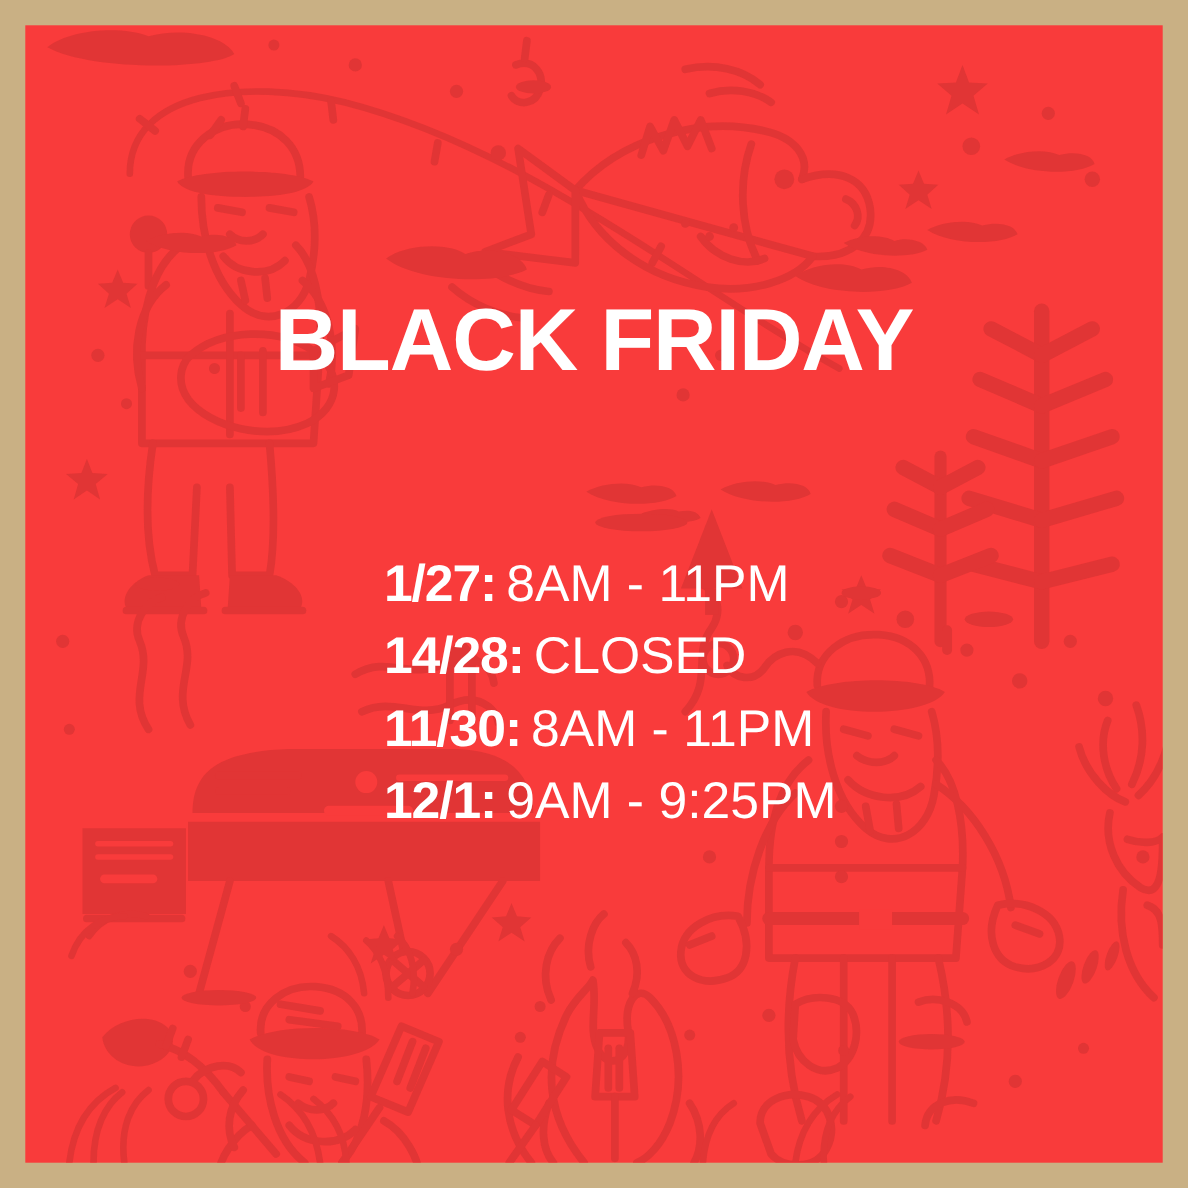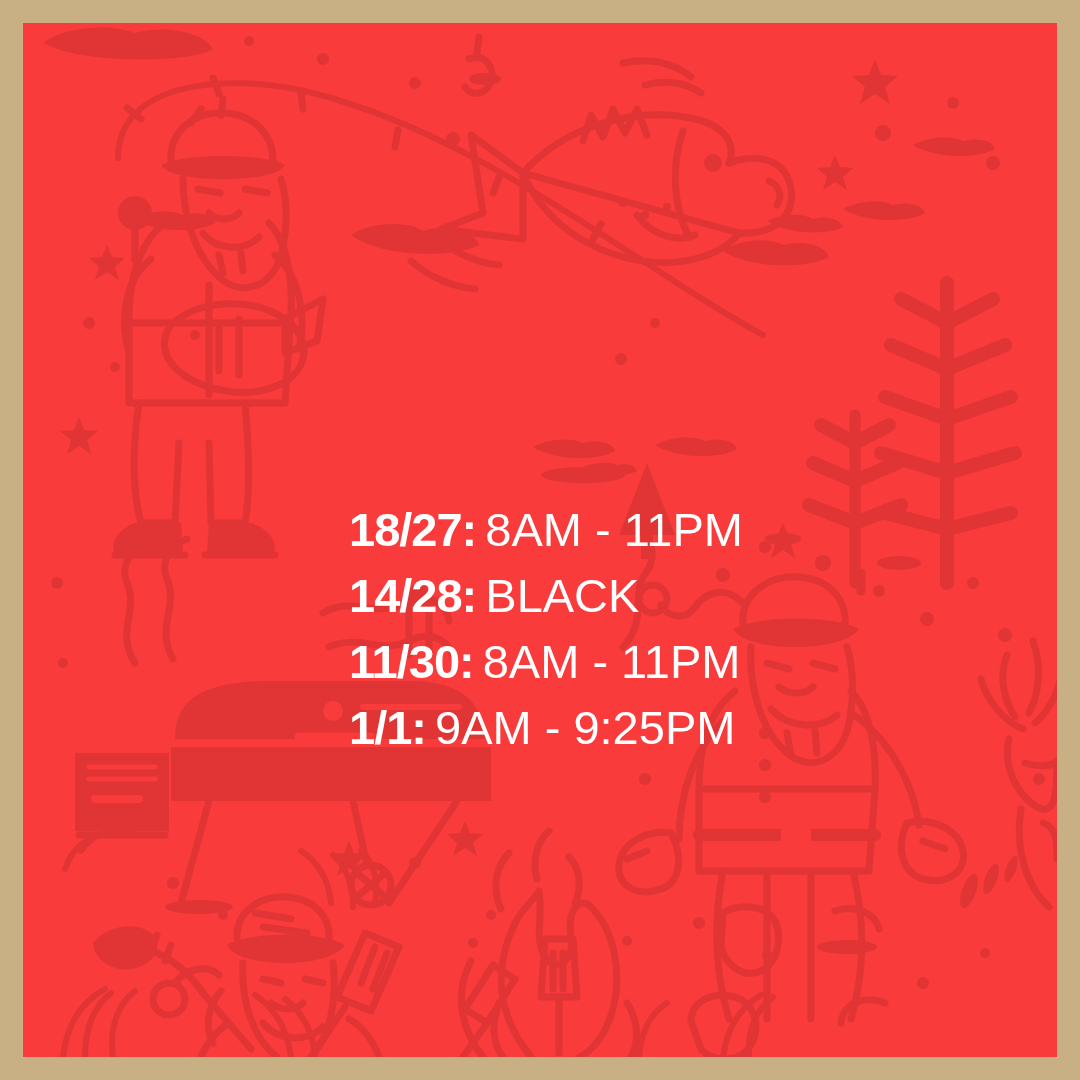--- a/index.html
+++ b/index.html
@@ -424,32 +424,33 @@
 
         </g>
       </defs>
 
       <use href="#bg-art" opacity="0.95"></use>
     </svg>
 
     <div class="content">
 
       <div class="headline">
+        <span class="l1">BLACK FRIDAY</span>
       </div>
 
       <div class="hours">
         <div class="hour-row">
-          <span class="hour-date">18/27:</span><span class="hour-time">8AM - 11PM</span>
+          <span class="hour-date">1/27:</span><span class="hour-time">8AM - 11PM</span>
         </div>
         <div class="hour-row">
-          <span class="hour-date">14/28:</span><span class="hour-time">BLACK</span>
+          <span class="hour-date">14/28:</span><span class="hour-time">CLOSED</span>
         </div>
         <div class="hour-row">
           <span class="hour-date">11/30:</span><span class="hour-time">8AM - 11PM</span>
         </div>
         <div class="hour-row">
-          <span class="hour-date">1/1:</span><span class="hour-time">9AM - 9:25PM</span>
+          <span class="hour-date">12/1:</span><span class="hour-time">9AM - 9:25PM</span>
         </div>
       </div>
 
     </div>
   </div>
 </div>
 
 </body></html>

